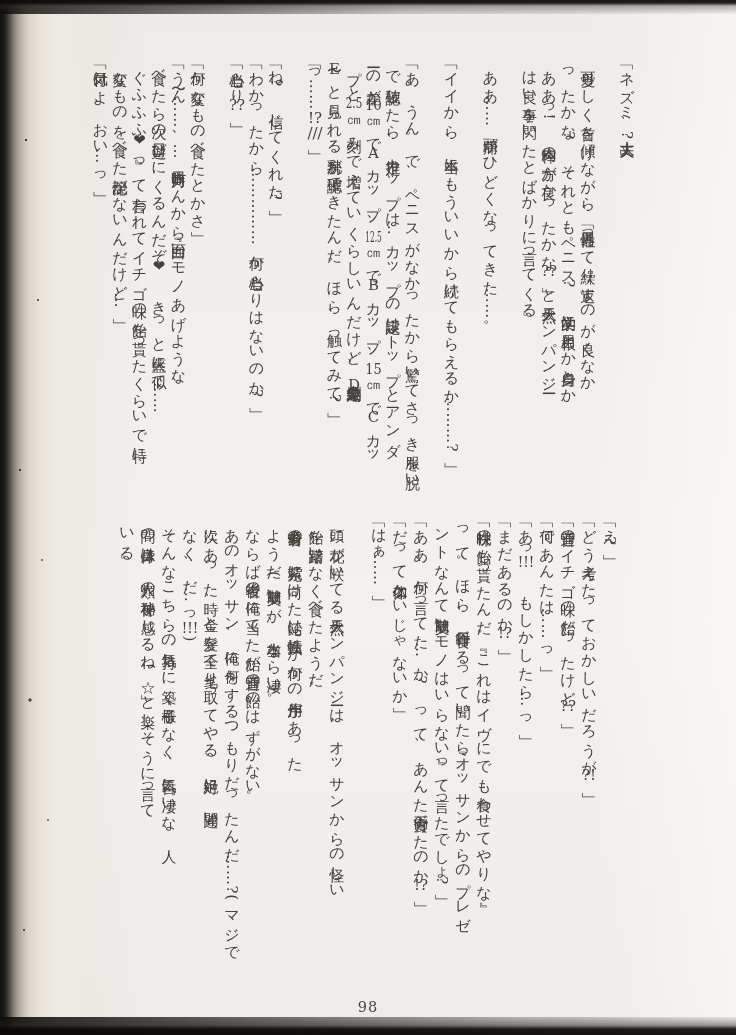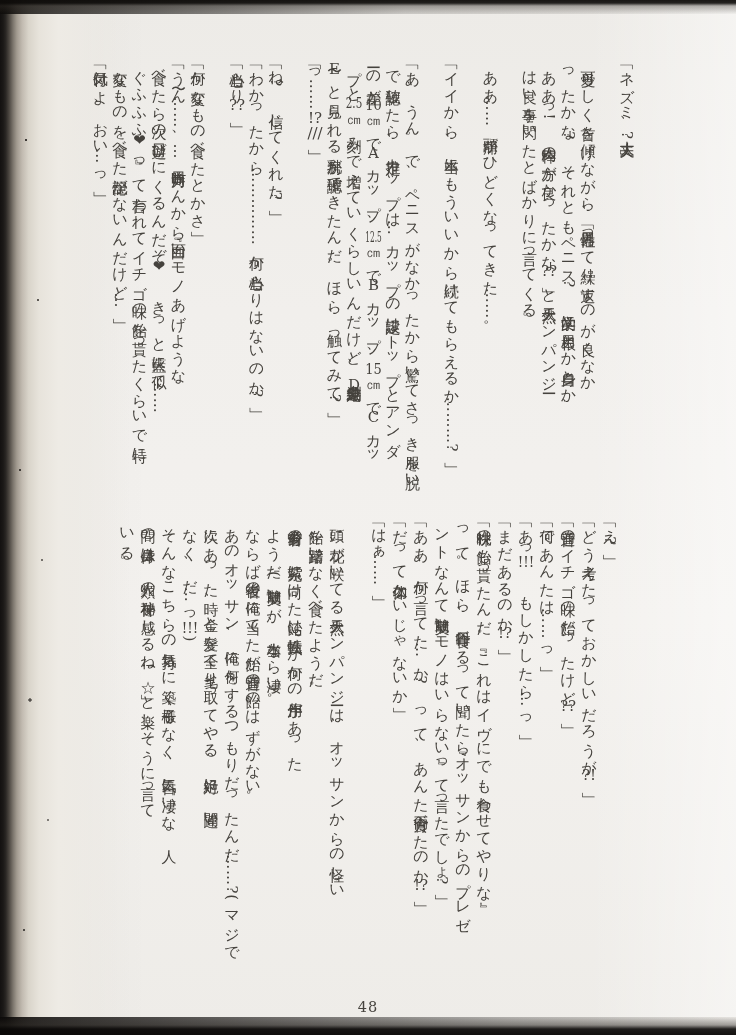--- a/index.html
+++ b/index.html
@@ -127,14 +127,14 @@
       <p class="vline">ようだ(胡散臭いが、本当なら凄い)。</p>
       <p class="vline">ならば後者の俺に当てた飴が普通の飴のはずがない。</p>
       <p class="vline">あのオッサン、俺に何をするつもりだったんだ……?(マジで</p>
       <p class="vline">次にあった時、金と髪を全て毟り取ってやる、絶対に、間違い</p>
       <p class="vline">なく、だ…っ<span class="tcy">!!!</span>)</p>
       <p class="vline">そんなこちらの気持ちに築く様子もなく、呑気に「凄いな、人</p>
       <p class="vline">間の身体は。人類の神秘を感じるね!☆」と楽しそうに言って</p>
       <p class="vline">いる。</p>
     </div>
 
-  <div class="page-number">48</div>
+  <div class="page-number">98</div>
 </div>
 
 </body></html>

